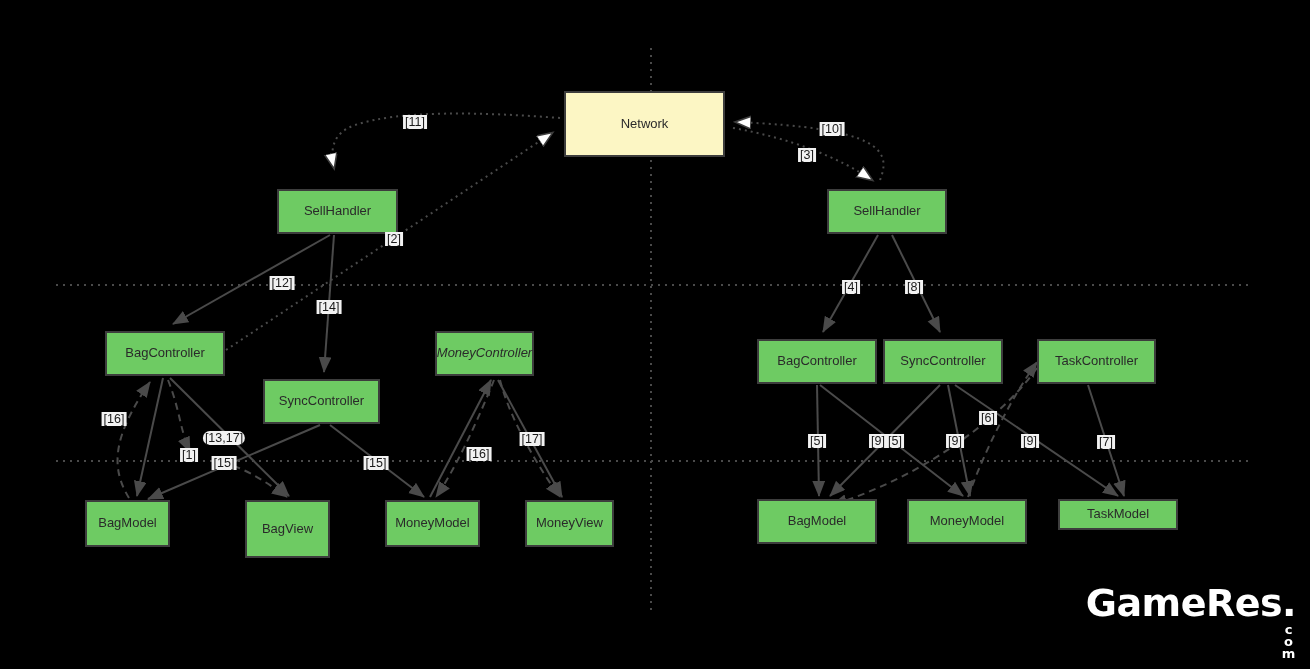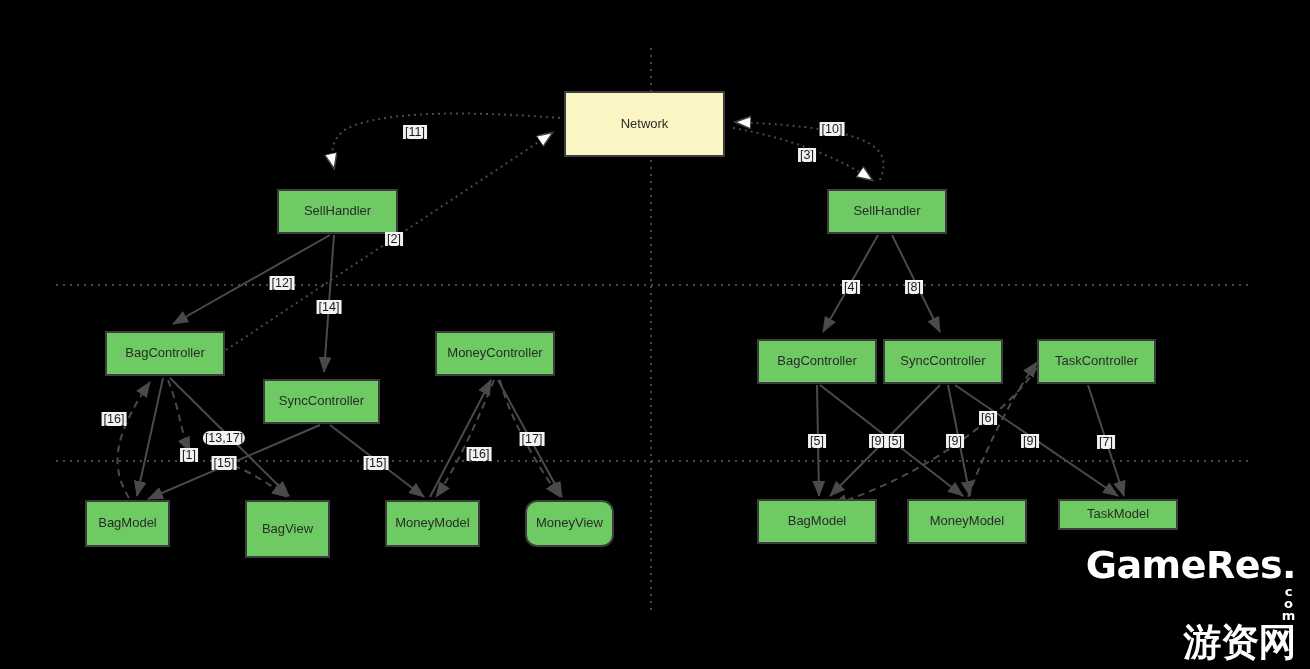--- a/index.html
+++ b/index.html
@@ -111,33 +111,33 @@
       </div>
       <div class="node green" style="left: 827px; top: 189px; width: 120px; height: 45px;">
         <span>SellHandler</span>
       </div>
       <div class="node green" style="left: 105px; top: 331px; width: 120px; height: 45px;">
         <span>BagController</span>
       </div>
       <div class="node green" style="left: 263px; top: 379px; width: 117px; height: 45px;">
         <span>SyncController</span>
       </div>
-      <div class="node green" style="left: 435px; top: 331px; width: 120px; height: 45px;">
+      <div class="node green" style="left: 435px; top: 331px; width: 99px; height: 45px; font-style: italic;">
         <span>MoneyController</span>
       </div>
       <div class="node green" style="left: 85px; top: 500px; width: 85px; height: 47px;">
         <span>BagModel</span>
       </div>
       <div class="node green" style="left: 245px; top: 500px; width: 85px; height: 58px;">
         <span>BagView</span>
       </div>
       <div class="node green" style="left: 385px; top: 500px; width: 95px; height: 47px;">
         <span>MoneyModel</span>
       </div>
-      <div class="node green" style="left: 525px; top: 500px; width: 89px; height: 47px; border-radius: 12px;">
+      <div class="node green" style="left: 525px; top: 500px; width: 89px; height: 47px;">
         <span>MoneyView</span>
       </div>
       <div class="node green" style="left: 757px; top: 339px; width: 120px; height: 45px;">
         <span>BagController</span>
       </div>
       <div class="node green" style="left: 883px; top: 339px; width: 120px; height: 45px;">
         <span>SyncController</span>
       </div>
       <div class="node green" style="left: 1037px; top: 339px; width: 119px; height: 45px;">
         <span>TaskController</span>
@@ -147,21 +147,21 @@
       </div>
       <div class="node green" style="left: 907px; top: 499px; width: 120px; height: 45px;">
         <span>MoneyModel</span>
       </div>
       <div class="node green" style="left: 1058px; top: 499px; width: 120px; height: 31px;">
         <span>TaskModel</span>
       </div>
     </div>
 
   <div id="edge-labels">
-      <div class="elabel" style="left: 415px; top: 132px;">[11]</div>
+      <div class="elabel" style="left: 415px; top: 122px;">[11]</div>
       <div class="elabel" style="left: 832px; top: 129px;">[10]</div>
       <div class="elabel" style="left: 807px; top: 155px;">[3]</div>
       <div class="elabel" style="left: 394px; top: 239px;">[2]</div>
       <div class="elabel" style="left: 250px; top: 283px; margin-left: 32px;">[12]</div>
       <div class="elabel" style="left: 329px; top: 307px;">[14]</div>
       <div class="elabel" style="left: 851px; top: 287px;">[4]</div>
       <div class="elabel" style="left: 914px; top: 287px;">[8]</div>
       <div class="elabel" style="left: 114px; top: 419px;">[16]</div>
       <div class="elabel" style="left: 224px; top: 438px; border-radius: 7px;">[13,17]</div>
       <div class="elabel" style="left: 189px; top: 455px;">[1]</div>
@@ -174,15 +174,14 @@
       <div class="elabel" style="left: 895px; top: 441px;">[5]</div>
       <div class="elabel" style="left: 955px; top: 441px;">[9]</div>
       <div class="elabel" style="left: 988px; top: 418px;">[6]</div>
       <div class="elabel" style="left: 1030px; top: 441px;">[9]</div>
       <div class="elabel" style="left: 1106px; top: 442px;">[7]</div>
     </div>
 
   <div id="watermark">
     <span id="wm-main">GameRes.</span>
     <span id="wm-com">com</span>
-    <span id="wm-cn">游资网</span>
   </div>
 </div>
 
 </body></html>

